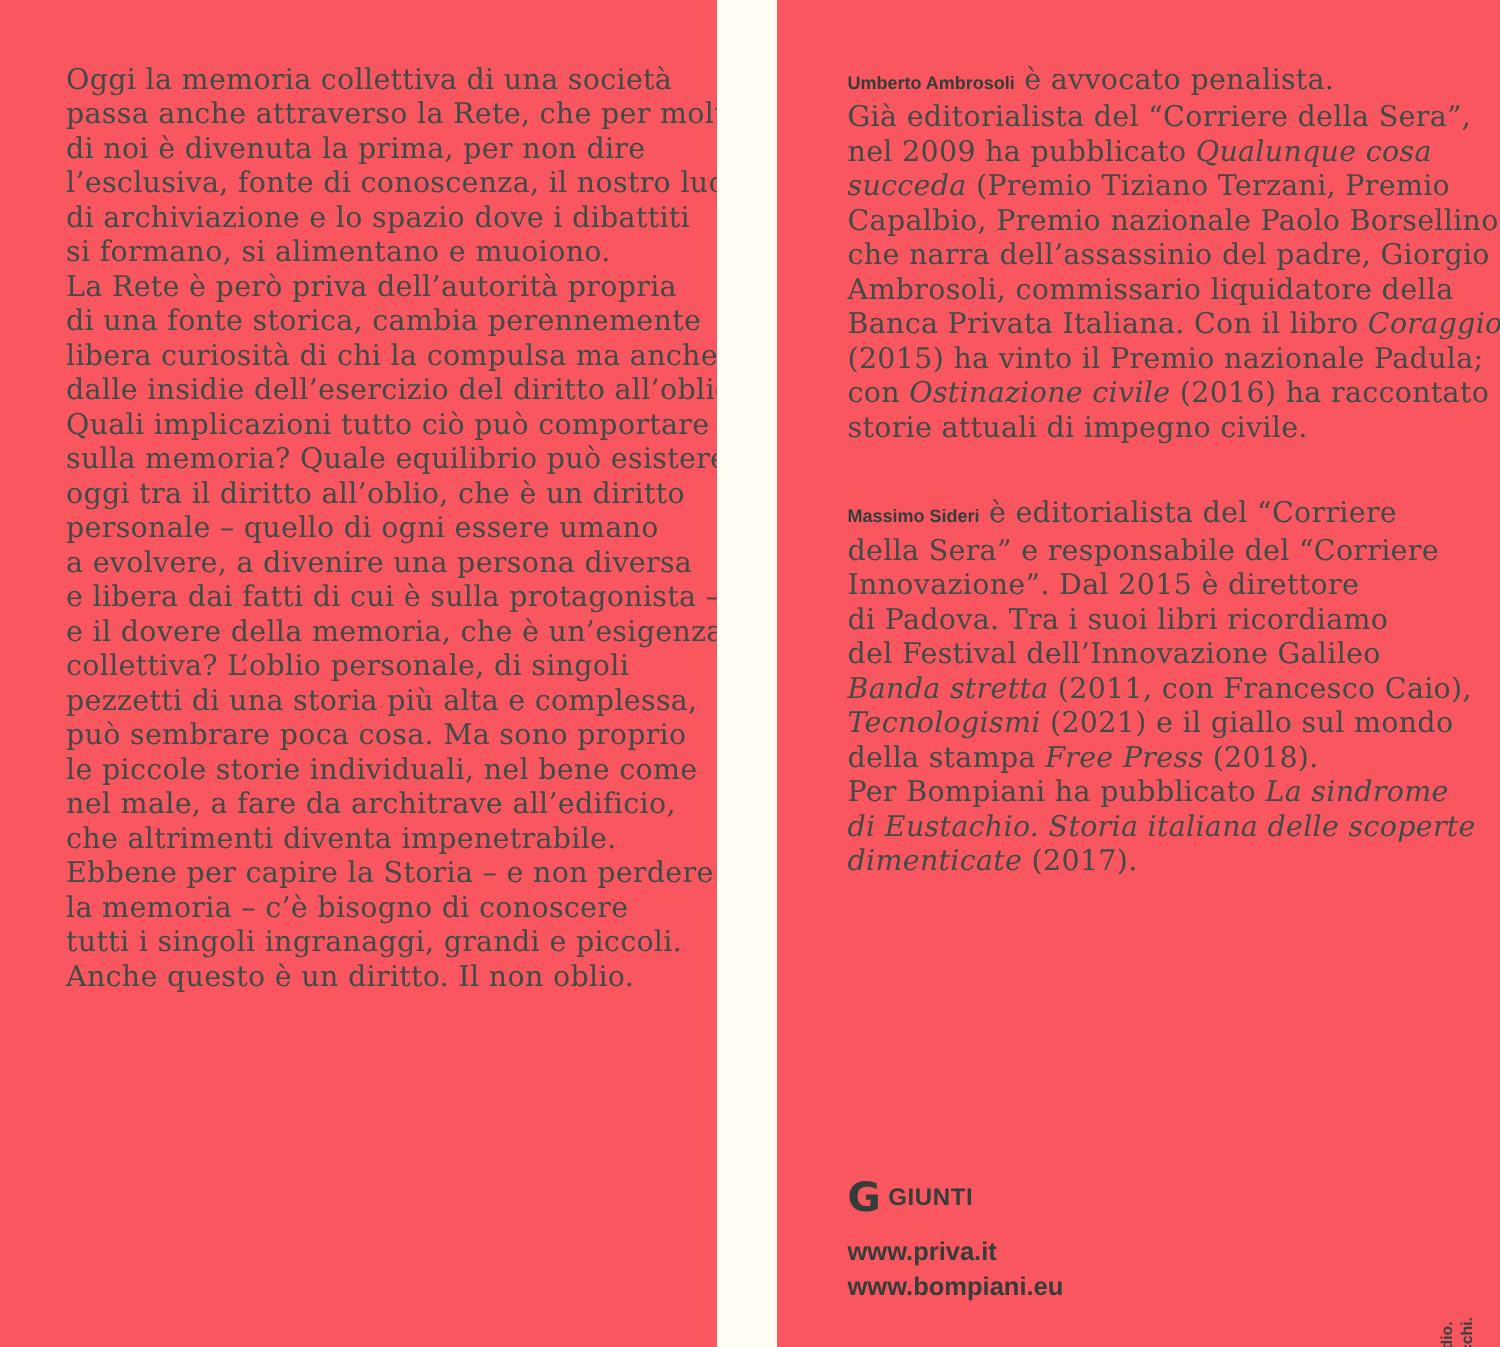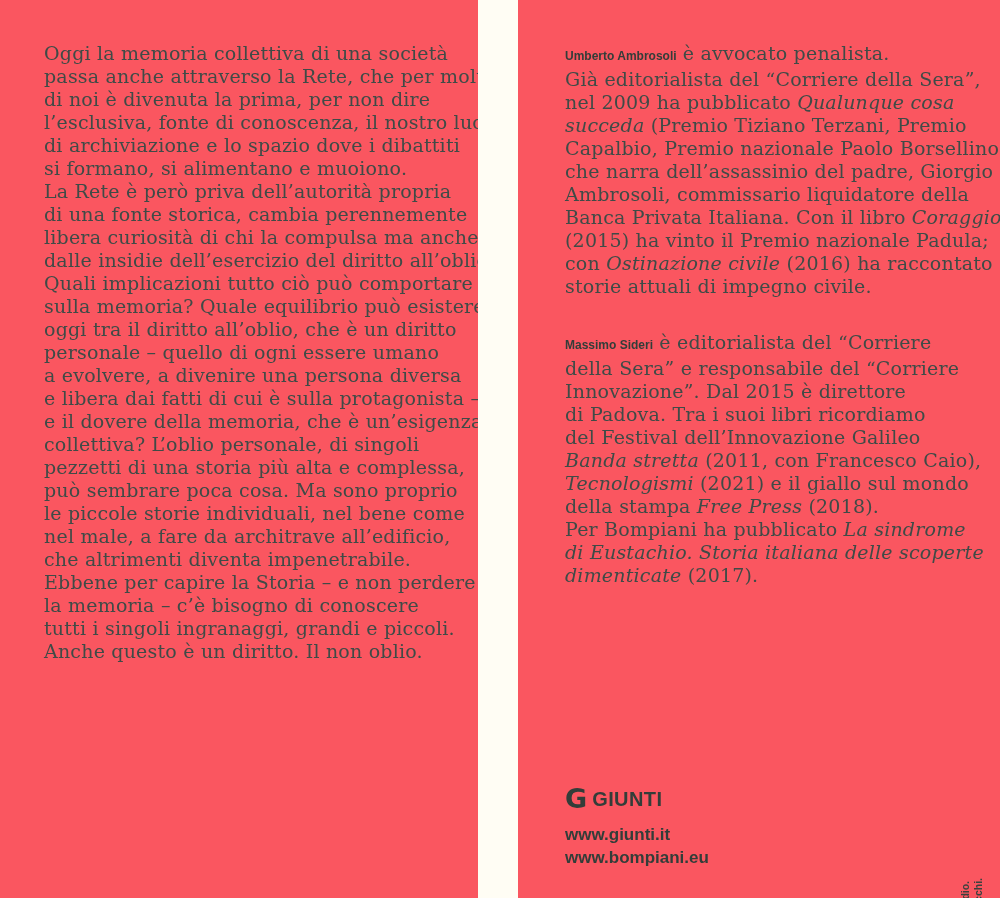--- a/index.html
+++ b/index.html
@@ -57,21 +57,21 @@
   .logo-g {
     font-family: "DejaVu Sans", sans-serif;
     font-weight: 900;
     font-size: 27px;
     line-height: 26px;
     margin-right: 5px;
     color: #333d39;
   }
   .logo-name {
     font-weight: 700;
-    font-size: 20px;
+    font-size: 16px;
     letter-spacing: 0.4px;
     color: #333d39;
   }
   .urls {
     margin-top: 11px;
     font-family: "Liberation Sans", sans-serif;
     font-weight: 700;
     font-size: 17px;
     line-height: 23px;
     color: #333d39;
@@ -156,21 +156,21 @@
         <div class="line"><span class="seg-i">di Eustachio. Storia italiana delle scoperte</span></div>
         <div class="line"><span class="seg-i">dimenticate</span><span> (2017).</span></div>
       </div>
 
     <div class="publisher">
       <div class="logo-row">
         <span class="logo-g">G</span>
         <span class="logo-name">GIUNTI</span>
       </div>
       <div class="urls">
-        <div>www.giunti.it</div>
+        <div>www.priva.it</div>
         <div>www.bompiani.eu</div>
       </div>
     </div>
 
     <div class="credits">
       <div>Progetto grafico: Polystudio.</div>
       <div>Copertina: Francesca Zucchi.</div>
     </div>
 
   </div>

